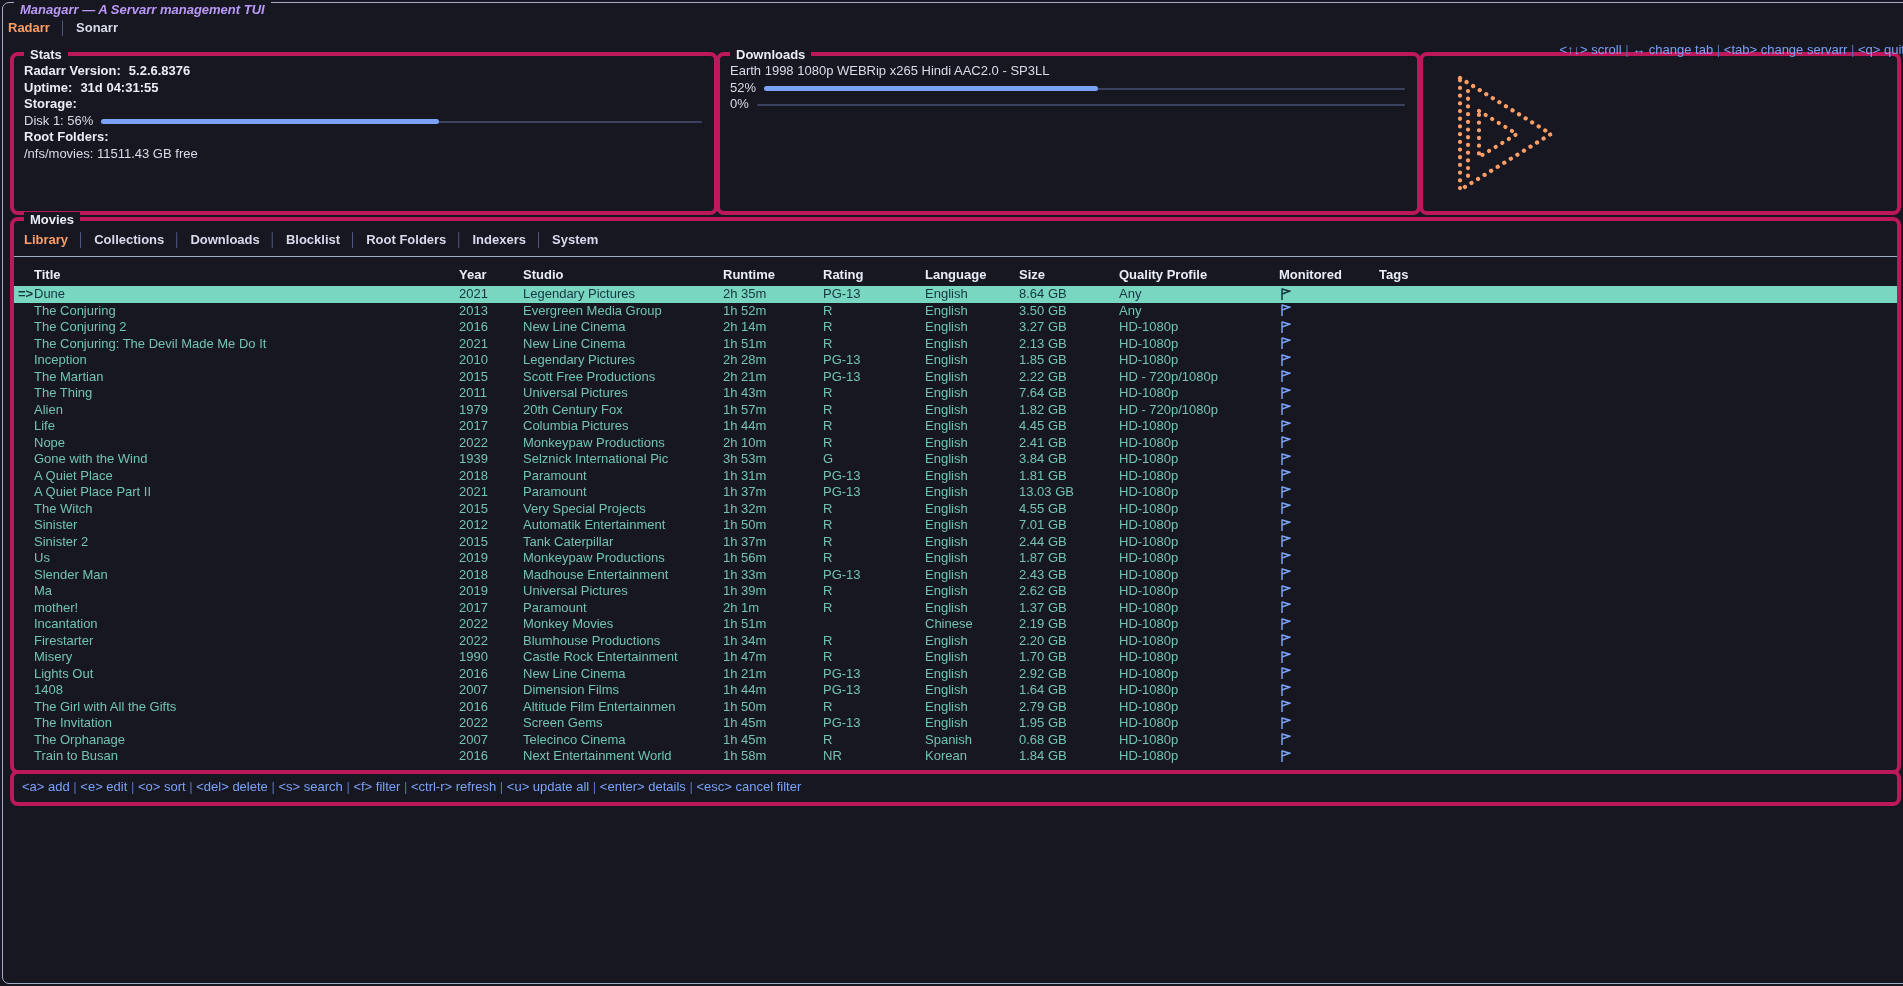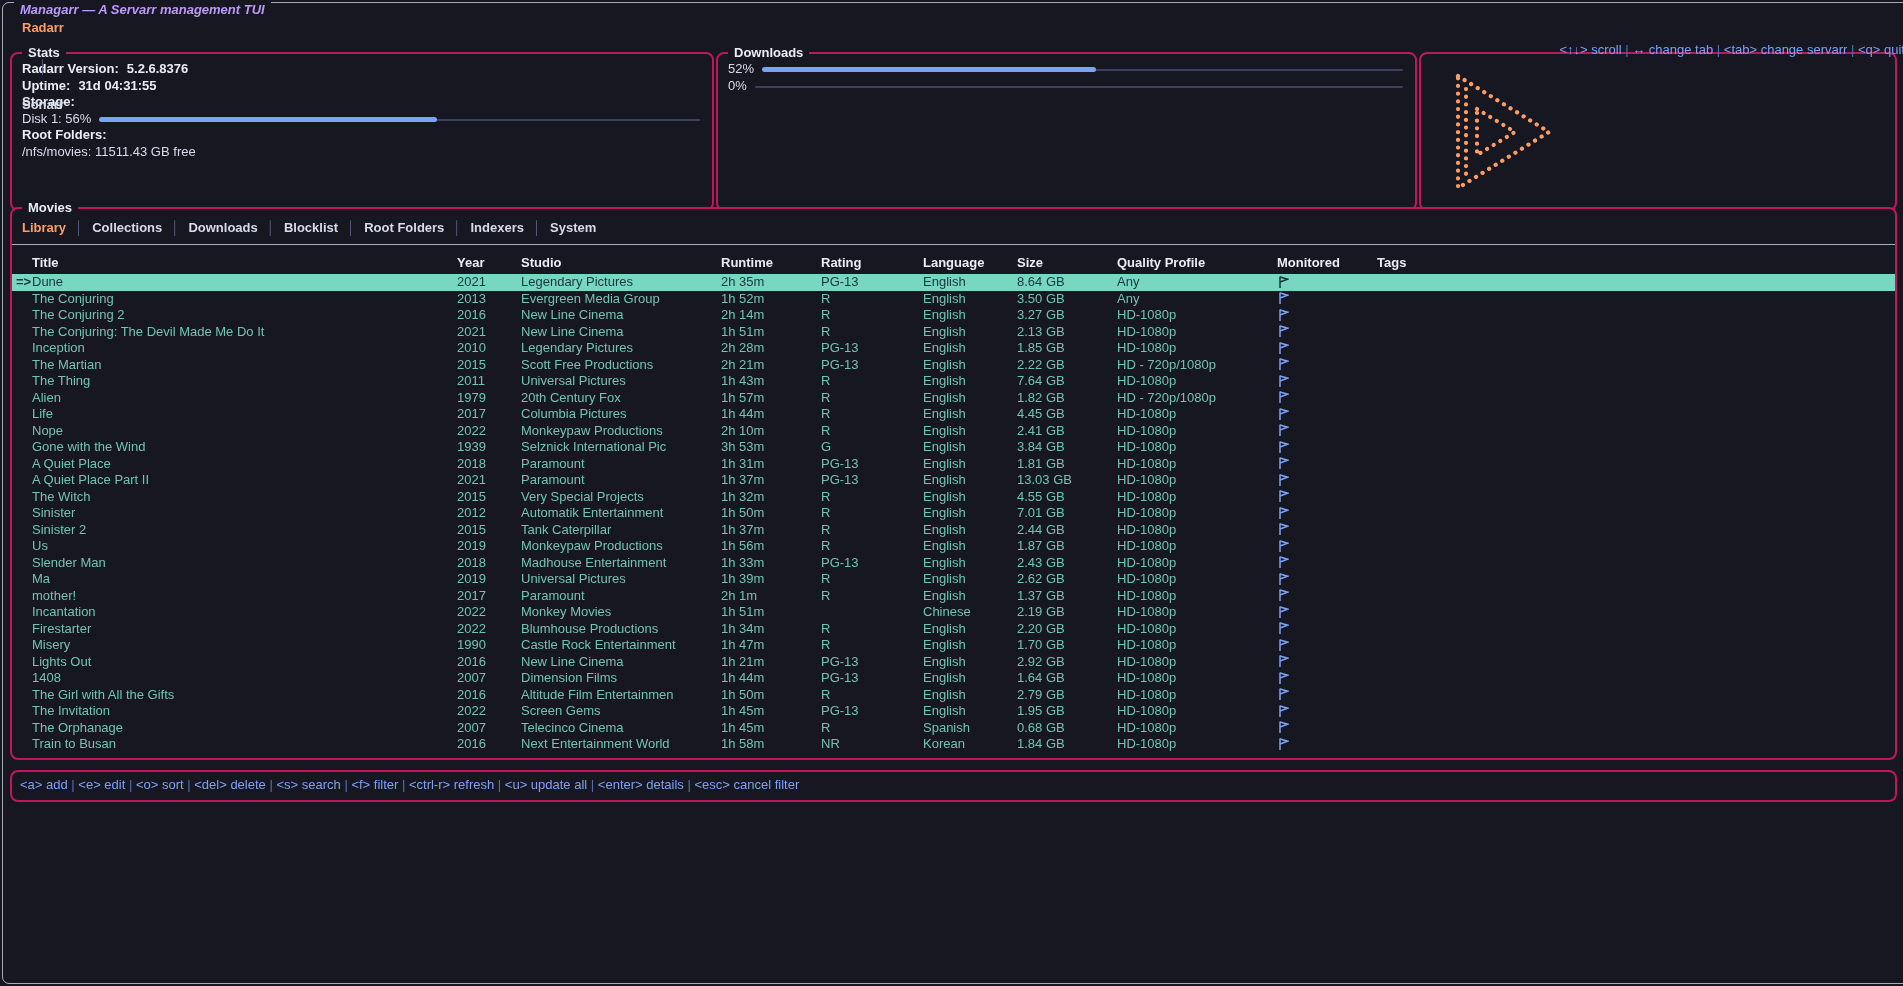--- a/index.html
+++ b/index.html
@@ -6,36 +6,36 @@
   .app{
     position:relative;width:1903px;height:986px;overflow:hidden;
     background:#171722;color:#d8dcea;
     font-family:Liberation Sans, sans-serif;font-size:13px;line-height:16.5px;padding-left:16px;
   }
   .frame{position:absolute;inset:2px;border:1px solid #a5adc6;border-radius:7px;pointer-events:none;}
   .app-title{
     position:absolute;left:14px;top:2px;z-index:3;background:#171722;padding:0 6px;
     color:#bb9af7;font-style:italic;font-weight:bold;white-space:nowrap;
   }
-  .servarr-tabs{position:absolute;left:22px;top:20px;display:flex;align-items:center;gap:22px;font-weight:bold;z-index:2;flex-direction:column;}
+  .servarr-tabs{position:absolute;left:8px;top:20px;display:flex;align-items:center;gap:9px;font-weight:bold;z-index:2;}
   .tab{color:#d8dcea;cursor:default;white-space:nowrap;}
   .tab.active{color:#ff9e64;}
   .tab-sep{color:#565f89;font-weight:normal;}
   .top-help{position:absolute;right:14px;top:6px;color:#7aa2f7;white-space:nowrap;z-index:2;margin-top:36px;}
   .help-sep{color:#5672b8;}
 
-  .panel{position:absolute;border:2px solid #be185d;border-radius:8px;background:#171722;}
+  .panel{position:absolute;border:4px solid #be185d;border-radius:8px;background:#171722;}
   .ptitle{
     position:absolute;top:-9px;left:10px;background:#171722;padding:0 6px;
     font-weight:bold;color:#e9edf7;white-space:nowrap;line-height:16px;
   }
   .stats-panel{left:10px;top:52px;width:700px;height:155px;}
   .downloads-panel{left:716px;top:52px;width:697px;height:155px;}
   .logo-panel{left:1419px;top:52px;width:474px;height:155px;}
-  .movies-panel{left:10px;top:207px;width:1883px;height:549px;}
+  .movies-panel{left:10px;top:217px;width:1883px;height:549px;}
   .help-panel{left:10px;top:770px;width:1883px;height:28px;}
 
   .pbody{padding:7px 10px;}
   .line{height:16.5px;white-space:nowrap;overflow:hidden;display:flex;align-items:flex-end;}
   .bold{font-weight:bold;color:#e9edf7;}
   .val{margin-left:8px;font-weight:bold;color:#e9edf7;}
   .bar-line .pct{flex:0 0 auto;}
   .bar{position:relative;flex:1;height:16px;margin-left:8px;}
   .bar::before{content:"";position:absolute;left:0;right:2px;top:7.5px;height:2px;background:#3b4261;border-radius:1px;}
   .bar-fill{position:absolute;left:0;top:5.5px;height:5px;background:#7aa2f7;border-radius:2.5px;z-index:1;}
@@ -102,20 +102,21 @@
       </div>
       <div class="line">
         <span>/nfs/movies: 11511.43 GB free</span>
       </div>
     </div>
   </section>
 
   <section class="panel downloads-panel">
     <span class="ptitle">Downloads</span>
     <div class="pbody" id="downloads-body">
+        <div class="line">Earth 1998 1080p WEBRip x265 Hindi AAC2.0 - SP3LL</div>
         <div class="line bar-line">
           <span class="pct">52%</span>
           <div class="bar">
             <div class="bar-fill" style="width: 52%;"></div>
           </div>
         </div>
         <div class="line bar-line">
           <span class="pct">0%</span>
           <div class="bar">
             <div class="bar-fill" style="width: 0%;"></div>

